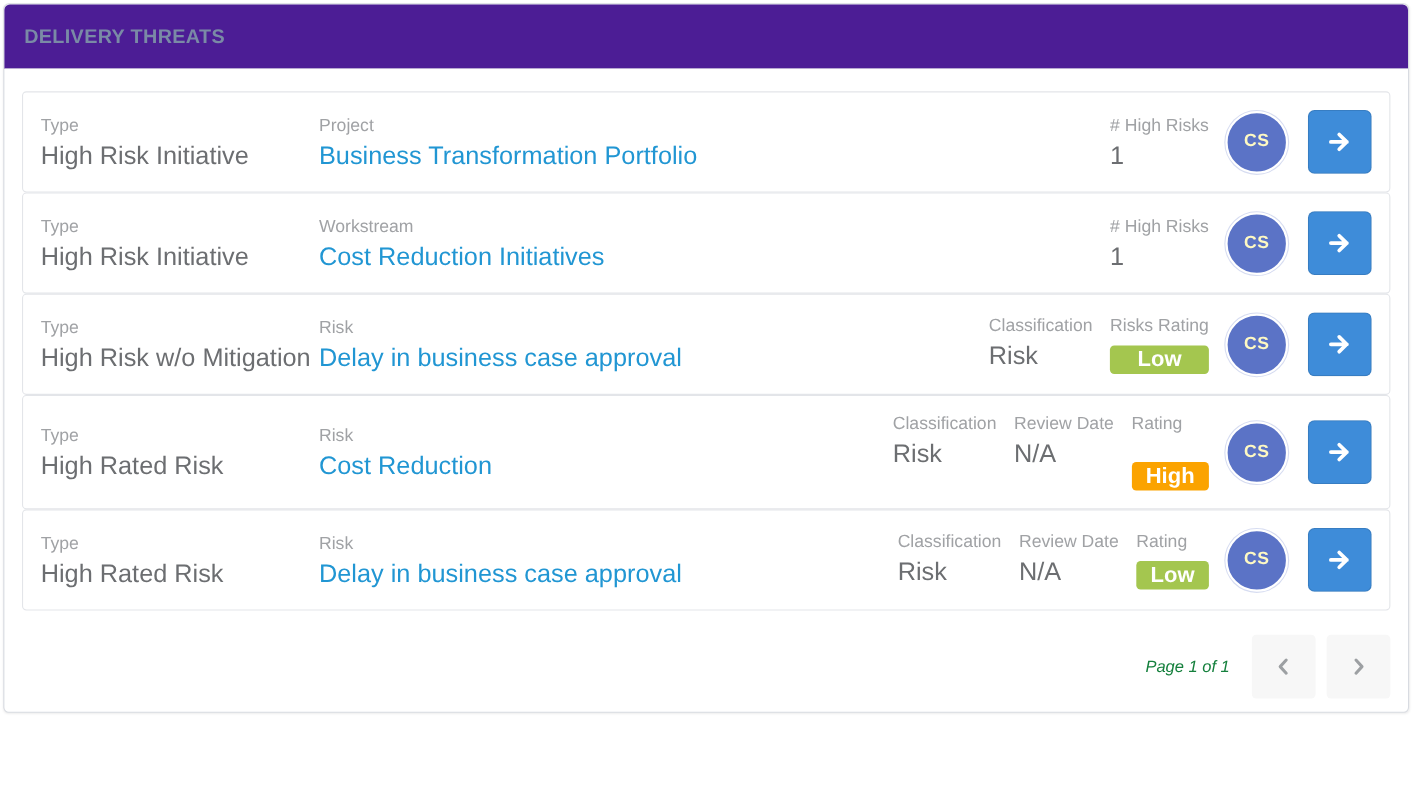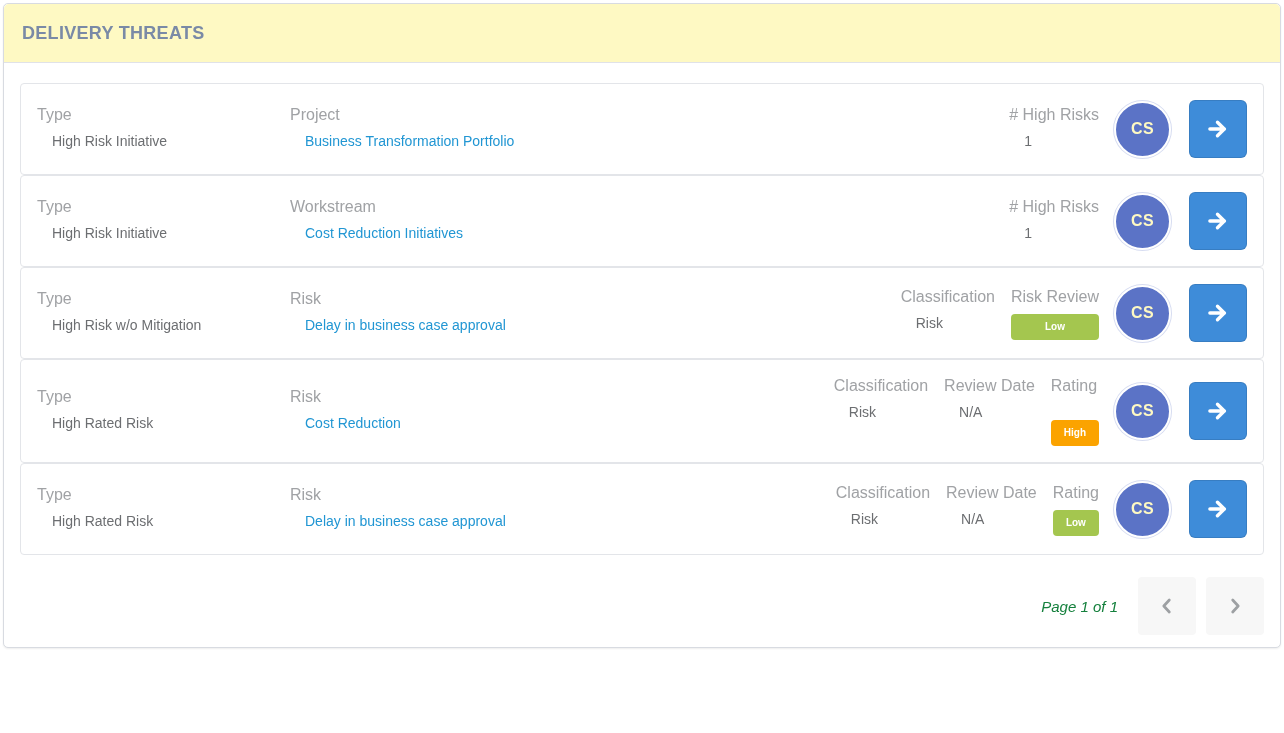--- a/index.html
+++ b/index.html
@@ -8,47 +8,47 @@
     width:1284px; height:733px; overflow:hidden;
     font-family:"Liberation Sans","DejaVu Sans",sans-serif;
     -webkit-font-smoothing:antialiased;
   }
   .panel {
     margin:3px; border:1px solid #d8dbe1; border-radius:5px;
     background:#ffffff; box-shadow:0 1px 2px rgba(0,0,0,0.07);
     display:flex; flex-direction:column;
   }
   .panel-header {
-    background:#fef9c3; border-bottom:1px solid #e0e2e8;
+    background:#4c1d95; border-bottom:1px solid #e0e2e8;
     border-radius:5px 5px 0 0; height:59px;
     display:flex; align-items:center; padding:0 18px;
   }
   .panel-title {
     font-size:18px; font-weight:700; color:#7a8aa6; letter-spacing:0.3px;
   }
   .panel-body { padding:20px 16px 12px 16px; }
 
   .row-card {
     background:#fff; border:1px solid #e3e5e9; border-radius:4px;
     padding:16px 16px; display:flex; align-items:center;
   }
   .row-card + .row-card { margin-top:0; }
 
   .col { display:flex; flex-direction:column; align-items:stretch; }
   .col-type { width:253px; flex:none; padding-right:10px; }
   .col-subject { flex:1 1 auto; min-width:0;justify-content:center; }
   .lbl { font-size:16px; line-height:19px; color:#a0a2a5; margin-bottom:5px; white-space:nowrap; }
-  .val { font-size:14px; line-height:25px; color:#6c6e71; white-space:nowrap;margin-left:15px; }
+  .val { font-size:23px; line-height:25px; color:#6c6e71; white-space:nowrap; }
   a.val.link { color:var(--link,#2196d3); text-decoration:none; cursor:pointer; }
 
   .metrics { display:flex; gap:16px; align-items:flex-start; flex:none; }
   .badge {
     display:block; margin-top:3px; height:26px; line-height:26px;
     border-radius:4px; padding:0 13px; text-align:center;
-    color:#fff; font-size:10px; font-weight:700; white-space:nowrap;
+    color:#fff; font-size:20px; font-weight:700; white-space:nowrap;
   }
 
   .avatar {
     flex:none; width:57px; height:57px; border-radius:50%;
     background:var(--avatar,#5b73c6); border:2px solid #ffffff;
     box-shadow:0 0 0 1px rgba(90,115,198,0.25);
     margin-left:15px; cursor:pointer;
     display:flex; align-items:center; justify-content:center;
   }
   .avatar span { color:#fef9c3; font-size:16px; font-weight:700; letter-spacing:0.5px; }
@@ -138,21 +138,21 @@
     <div class="col col-subject">
       <div class="lbl">Risk</div>
       <a class="val link">Delay in business case approval</a>
     </div>
     <div class="metrics">
             <div class="col">
               <div class="lbl">Classification</div>
               <div class="val">Risk</div>
             </div>
             <div class="col">
-              <div class="lbl">Risk Review</div>
+              <div class="lbl">Risks Rating</div>
               <div class="badge" style="background: rgb(164, 198, 79);">Low</div>
             </div>
           </div>
     <div class="avatar">
       <span>CS</span>
     </div>
     <button class="go-btn">
       <svg width="26" height="26" viewBox="0 0 24 24">
         <path d="M4.5 12h13.5M11.5 5.8 17.8 12l-6.3 6.2" fill="none" stroke="#ffffff" stroke-width="3.1" stroke-linecap="round" stroke-linejoin="round"></path>
       </svg>

